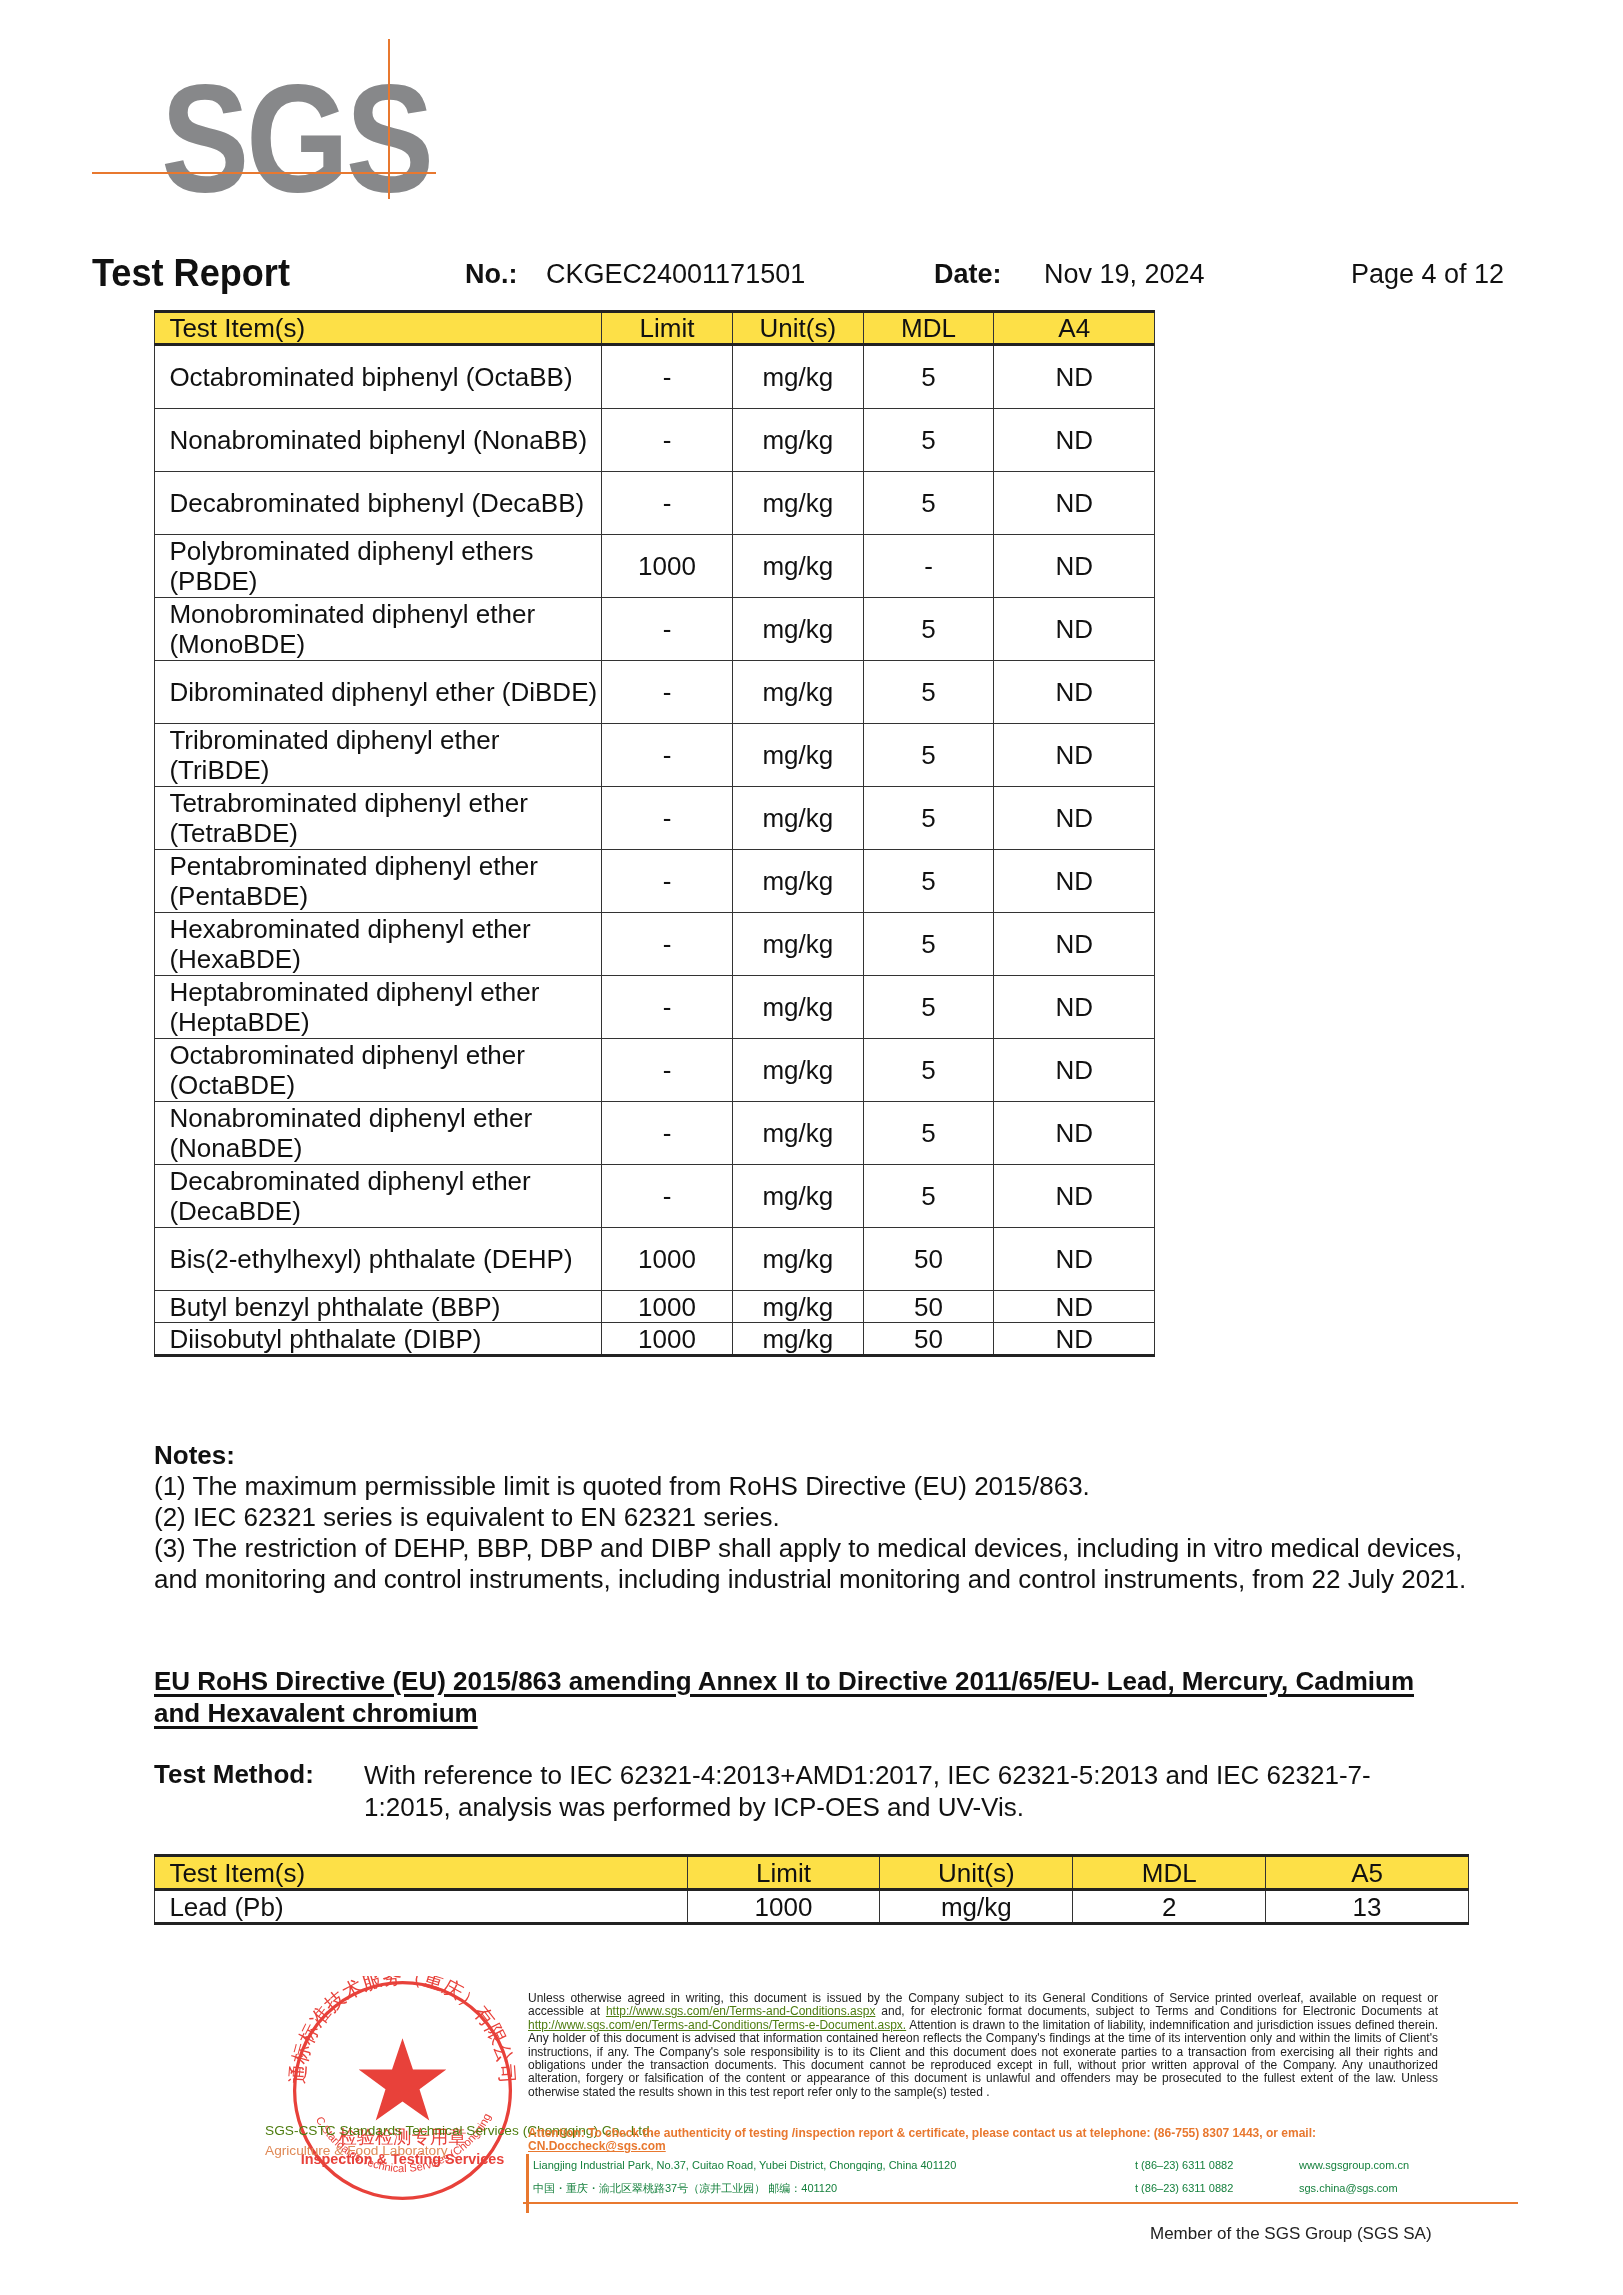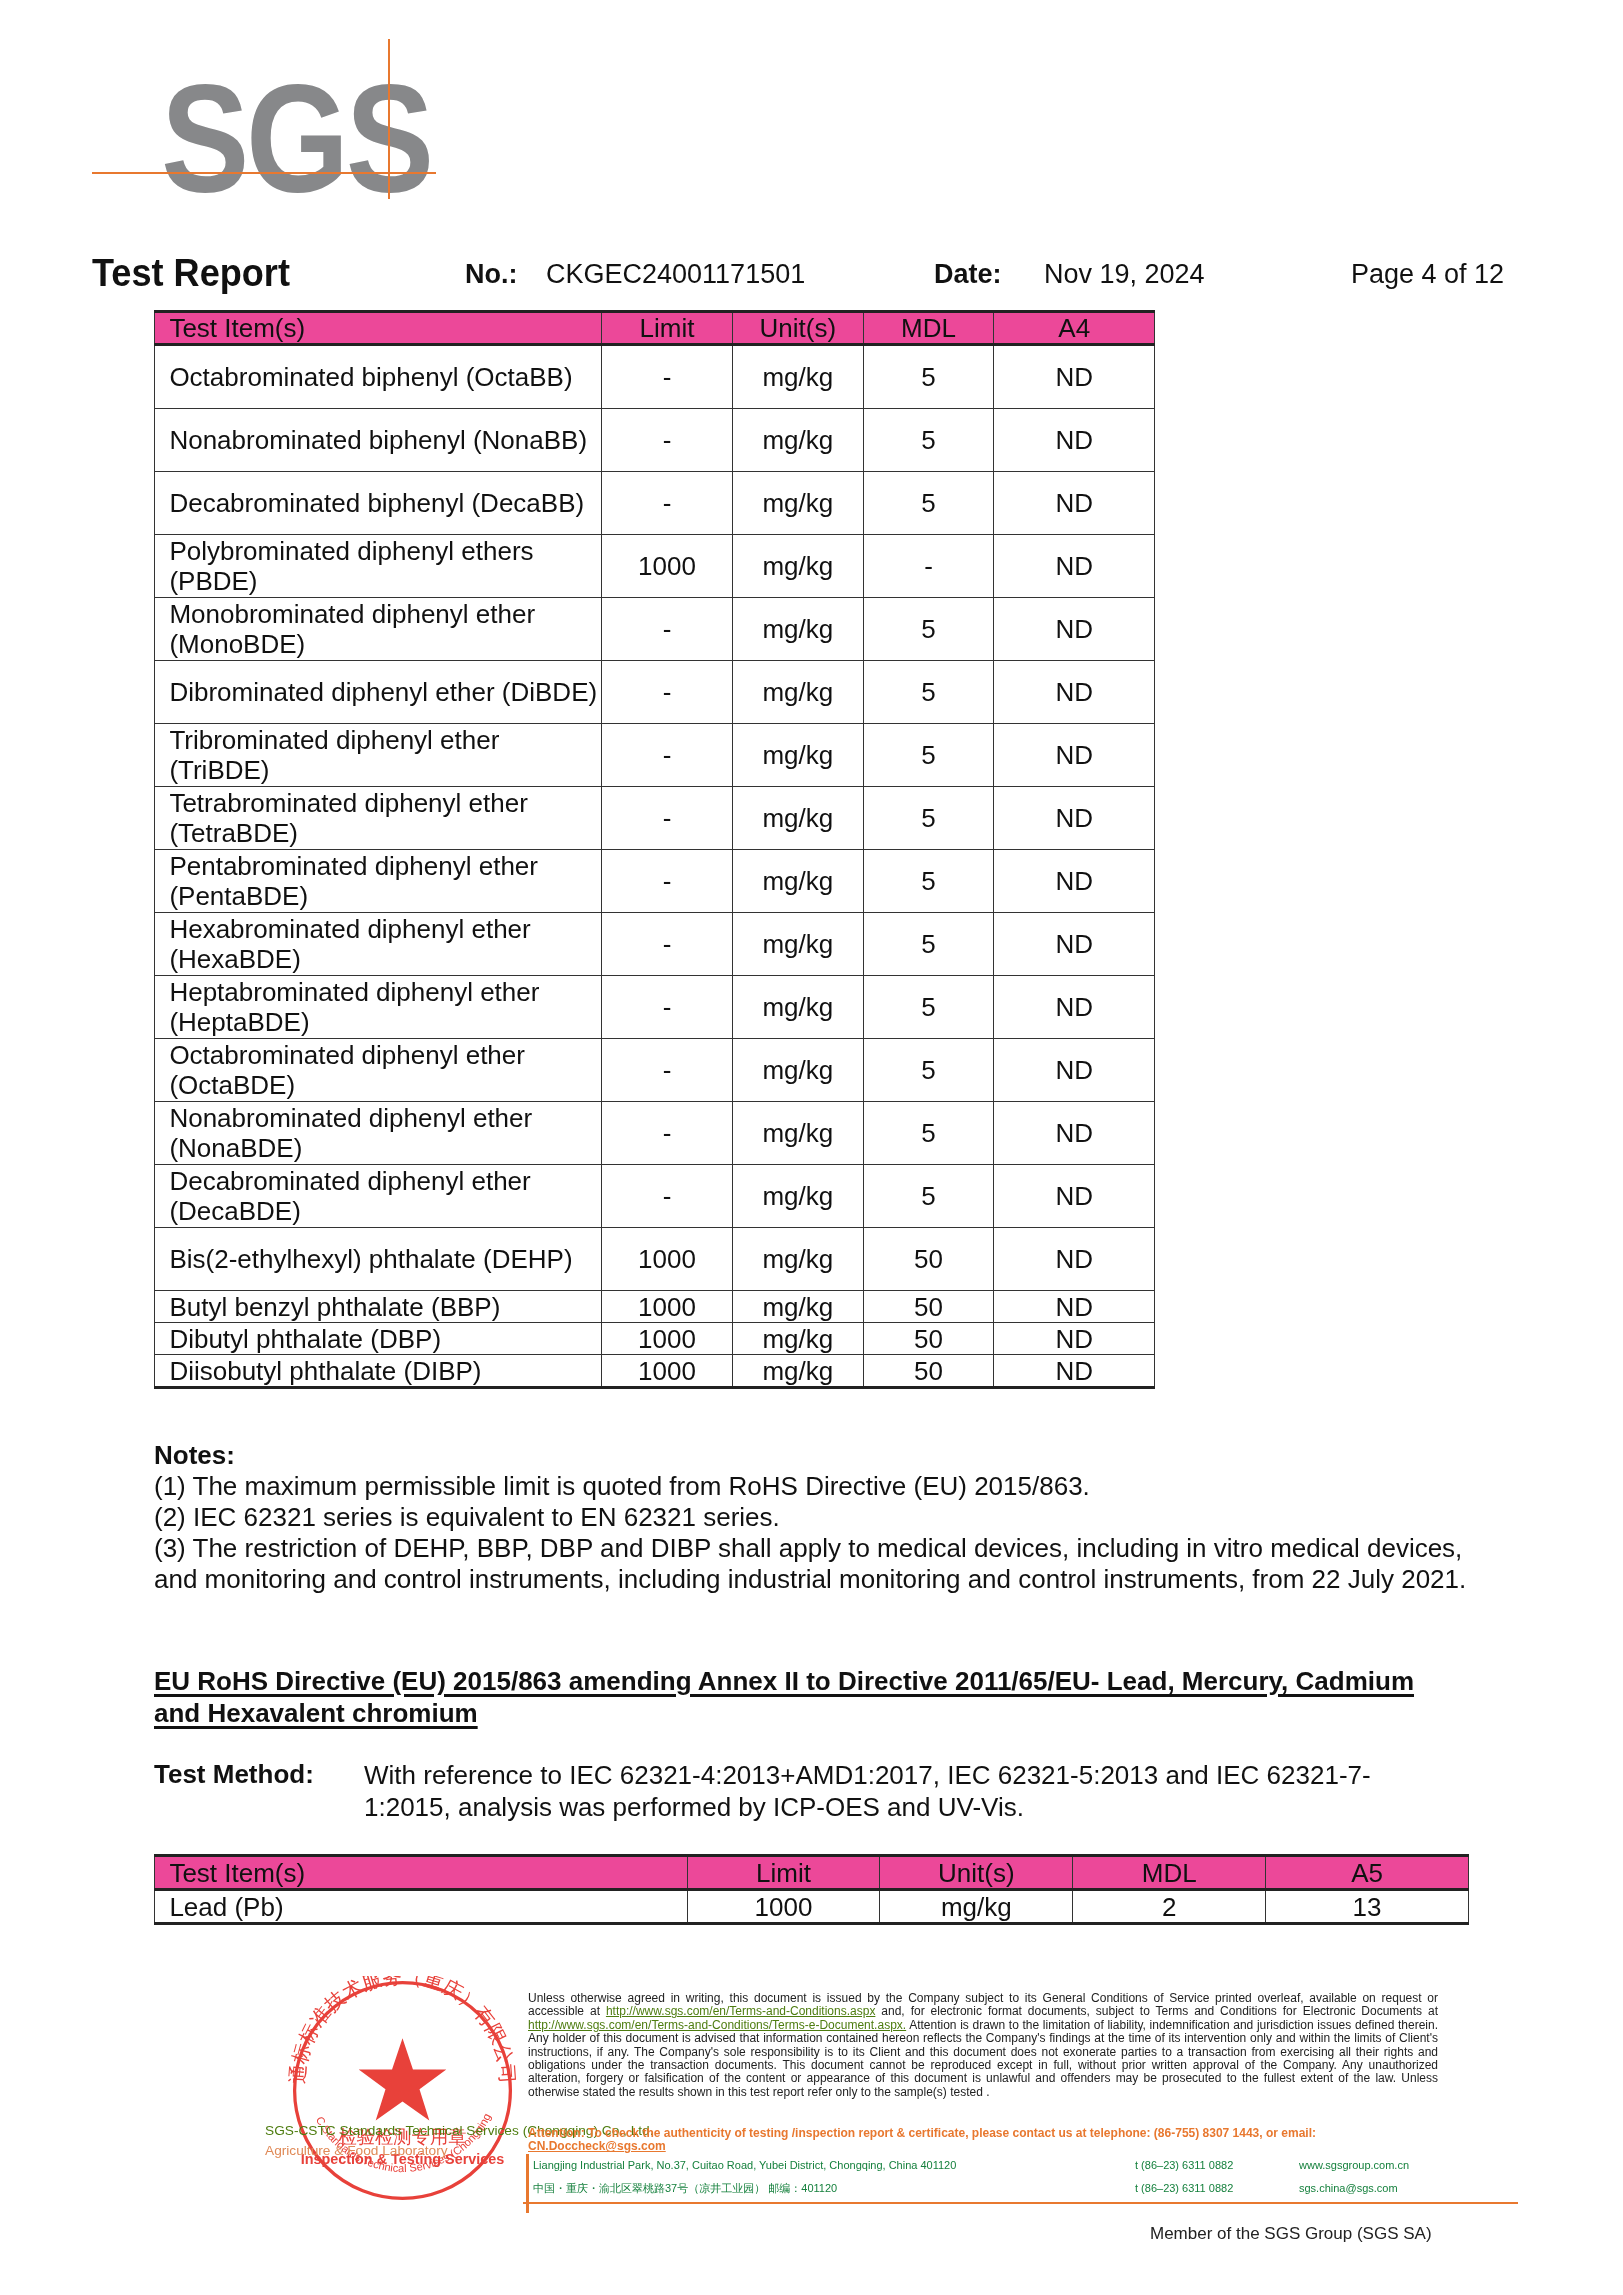--- a/index.html
+++ b/index.html
@@ -28,21 +28,21 @@
   #date-label { left: 934px; font-weight: bold; }
   #date-value { left: 1032px; margin-left: 12px; }
   #page-value { left: 1351px; }
 
   
   table.rep { border-collapse: collapse; position: absolute; font-size: 26px; }
   table.rep td, table.rep th {
     border: 1.3px solid #333; padding: 0 0 0 14.4px; font-weight: normal;
     line-height: 30px; vertical-align: middle;
   }
-  table.rep th { background: #ec4899; text-align: left; }
+  table.rep th { background: #fde047; text-align: left; }
   table.rep th.c, table.rep td.c { text-align: center; padding: 0; }
   table.rep tr.head th { border-top: 3.3px solid #222; border-bottom: 3.3px solid #222; }
   table.rep tr.last td { border-bottom: 3.3px solid #222; }
   #t1 { left: 154px; top: 310px; width: 1001px; }
   #t1 tr.two td { height: 62px; }
   #t1 tr.one td { height: 31px; }
   #t2 { left: 154px; top: 1854px; width: 1315px; }
   #t2 tr td, #t2 tr th { height: 31px; }
 
   
@@ -212,27 +212,20 @@
       </tr>
     <tr class="two">
         <td>Bis(2-ethylhexyl) phthalate (DEHP)</td>
         <td class="c">1000</td>
         <td class="c">mg/kg</td>
         <td class="c">50</td>
         <td class="c">ND</td>
       </tr>
     <tr class="one">
         <td>Butyl benzyl phthalate (BBP)</td>
-        <td class="c">1000</td>
-        <td class="c">mg/kg</td>
-        <td class="c">50</td>
-        <td class="c">ND</td>
-      </tr>
-    <tr class="one">
-        <td>Dibutyl phthalate (DBP)</td>
         <td class="c">1000</td>
         <td class="c">mg/kg</td>
         <td class="c">50</td>
         <td class="c">ND</td>
       </tr>
     <tr class="one last">
         <td>Diisobutyl phthalate (DIBP)</td>
         <td class="c">1000</td>
         <td class="c">mg/kg</td>
         <td class="c">50</td>

